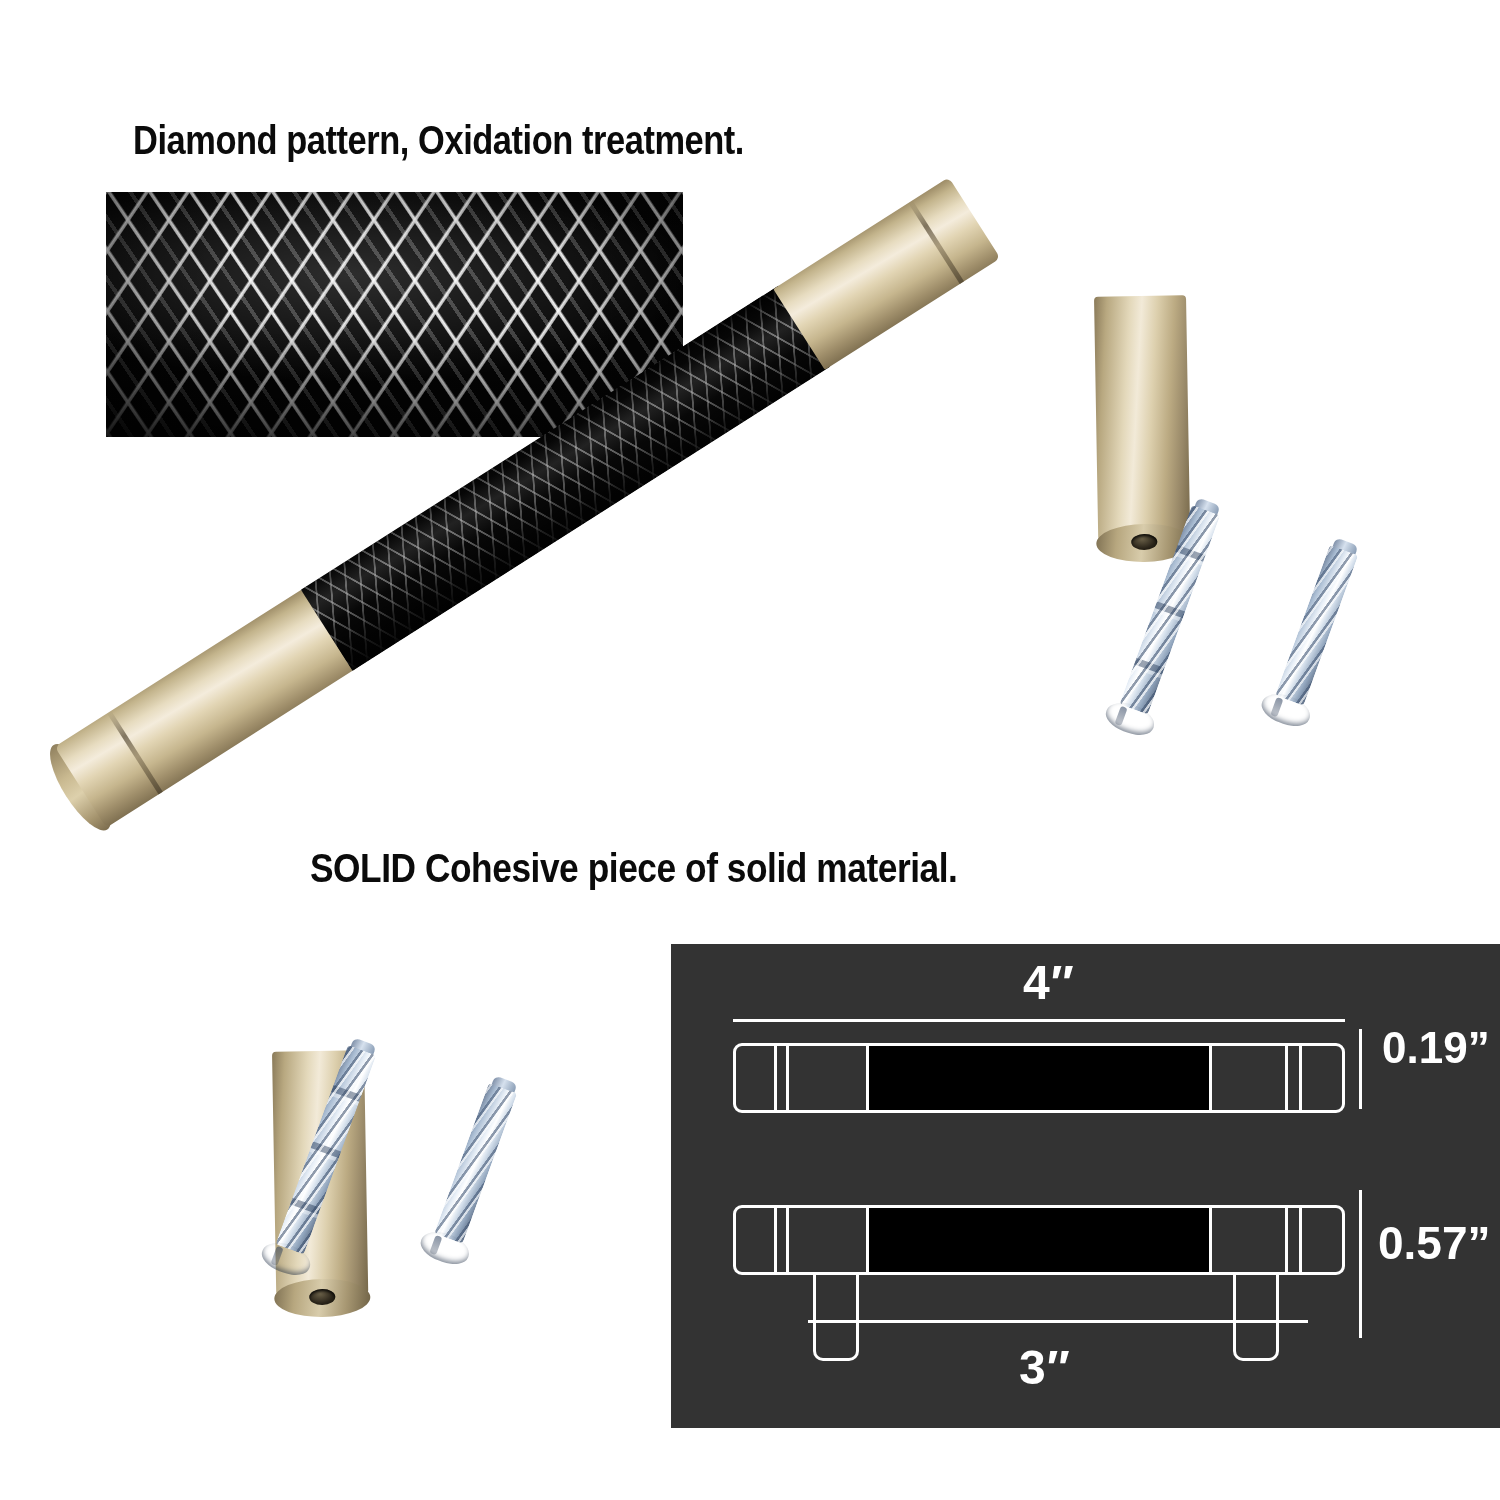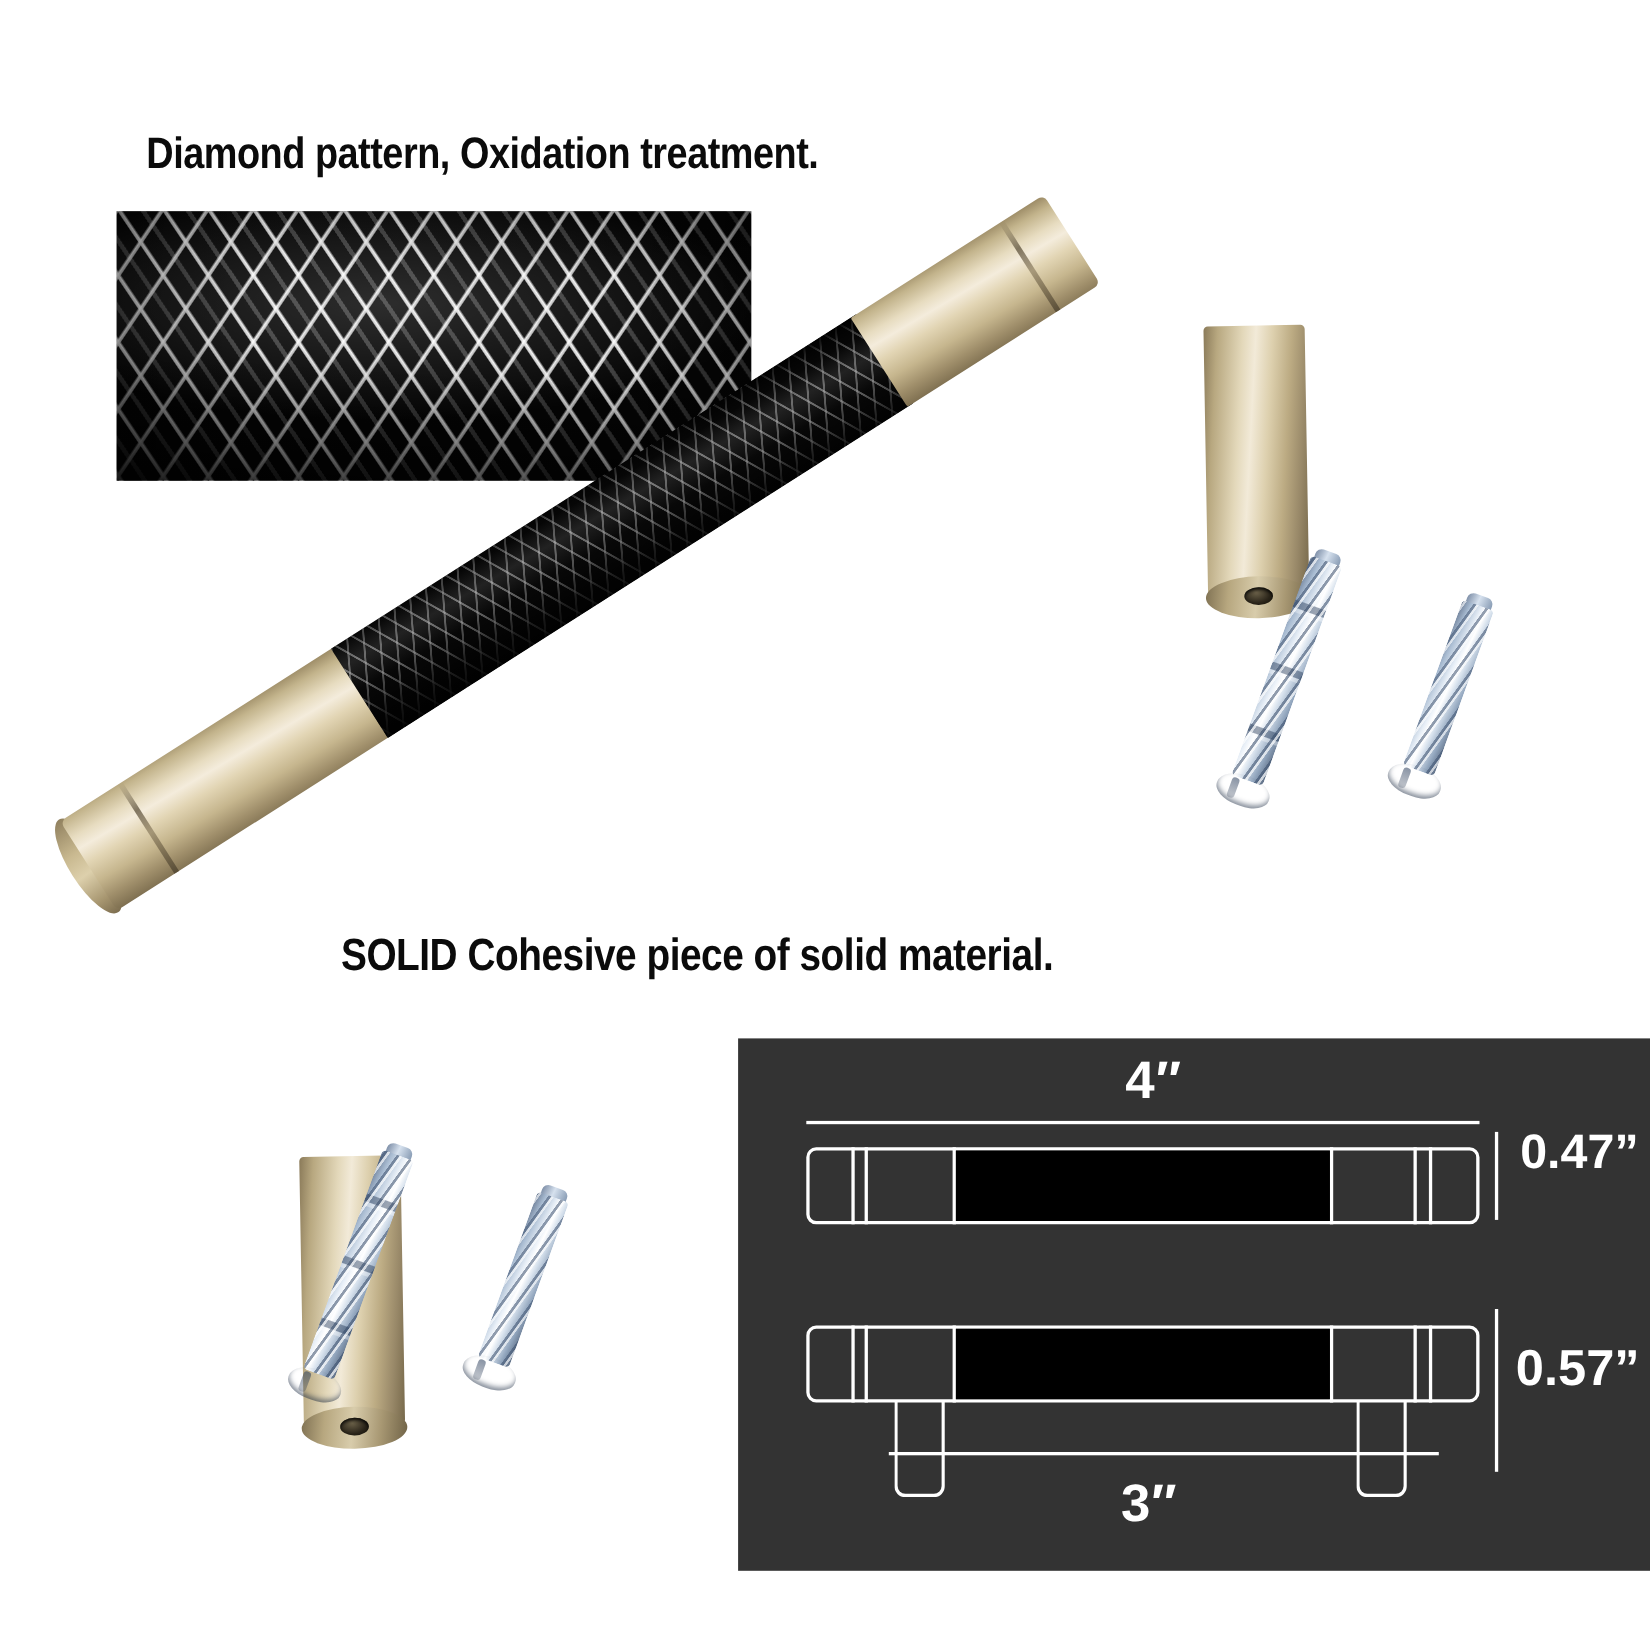--- a/index.html
+++ b/index.html
@@ -343,21 +343,21 @@
     <div class="prof-div" style="left:41px;"></div>
     <div class="prof-div" style="left:53px;"></div>
     <div class="prof-div" style="left:133px;"></div>
     <div class="prof-div" style="left:476px;"></div>
     <div class="prof-div" style="left:552px;"></div>
     <div class="prof-div" style="left:566px;"></div>
     <div class="prof-black" style="left:136px;right:136px;"></div>
   </div>
 
   <div class="dim-line" id="dimline-depth"></div>
-  <div class="dim-label" id="label-depth">0.47”</div>
+  <div class="dim-label" id="label-depth">0.19”</div>
 
   <div class="drawing" id="side-view">
     <div class="prof-outline"></div>
     <div class="prof-div" style="left:41px;"></div>
     <div class="prof-div" style="left:53px;"></div>
     <div class="prof-div" style="left:133px;"></div>
     <div class="prof-div" style="left:476px;"></div>
     <div class="prof-div" style="left:552px;"></div>
     <div class="prof-div" style="left:566px;"></div>
     <div class="prof-black" style="left:136px;right:136px;"></div>

